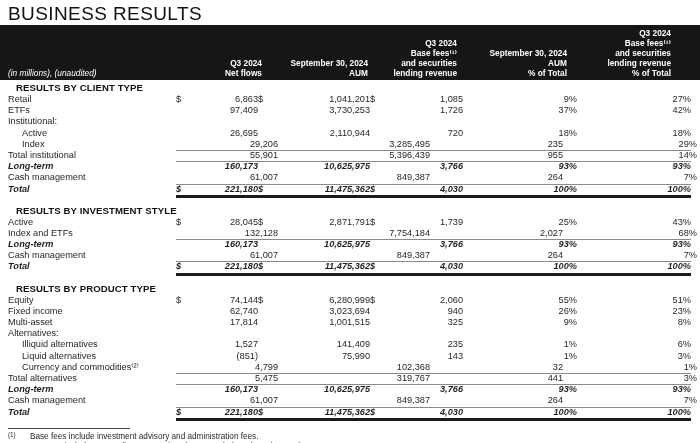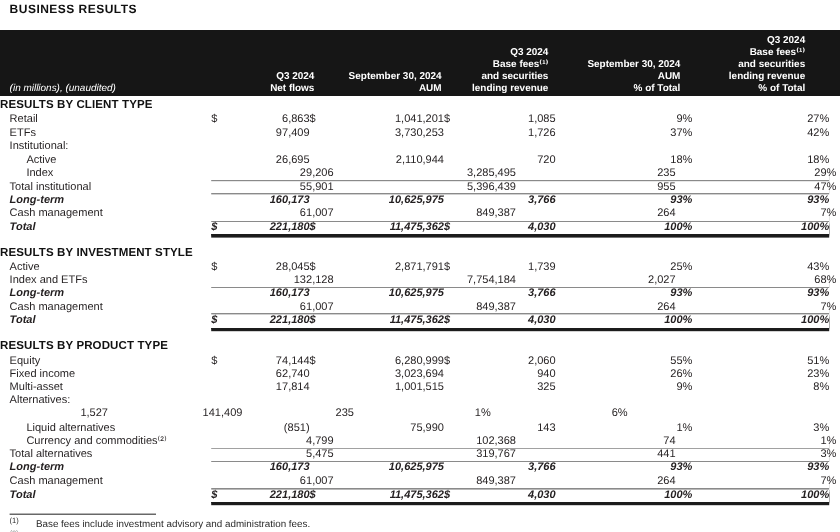--- a/index.html
+++ b/index.html
@@ -1,32 +1,32 @@
 <!DOCTYPE html>
 <html><head>
 <meta charset="utf-8">
 <style>
   html,body{margin:0;padding:0;}
   body{
     width:700px;height:443px;overflow:hidden;background:#ffffff;
     font-family:"Liberation Sans","DejaVu Sans",sans-serif;
     color:#231f20;position:relative;
   }
-  .title{position:absolute;left:8px;top:3px;font-size:10px;font-weight:700;letter-spacing:.4px;color:#111;}
+  .title{position:absolute;left:8px;top:3px;font-size:19px;font-weight:400;letter-spacing:.4px;color:#111;}
   .band{position:absolute;left:0;top:25px;width:700px;height:55px;background:#161616;}
   .note{position:absolute;left:8px;bottom:2px;color:#ffffff;font-style:italic;font-size:8.3px;}
   .hcol{position:absolute;bottom:2px;color:#ffffff;font-weight:700;font-size:8.3px;line-height:10px;text-align:right;}
   .hcol0{left:172px;width:90px;}
   .hcol1{left:248px;width:120px;}
   .hcol2{left:357px;width:100px;}
   .hcol3{left:447px;width:120px;}
   .hcol4{left:555px;width:116px;}
   #table-body{position:absolute;left:0;top:82px;width:700px;}
   .section{margin-bottom:10px;}
-  .sec-heading{font-size:9.6px;font-weight:700;padding-left:0;height:12px;line-height:12px;letter-spacing:.1px;color:#111;}
+  .sec-heading{font-size:9.6px;font-weight:700;padding-left:16px;height:12px;line-height:12px;letter-spacing:.1px;color:#111;}
   .row{display:flex;padding-left:8px;height:11.2px;line-height:11.2px;font-size:9.2px;}
   .row .label{width:168px;flex:none;white-space:nowrap;}
   .row.indent .label{padding-left:14px;width:154px;}
   .row.bold{font-weight:700;font-style:italic;}
   .nums{flex:none;width:515px;display:grid;grid-template-columns:10px 72px 12px 100px 12px 81px 114px 114px;}
   .dol{text-align:left;}
   .val,.pct{text-align:right;white-space:nowrap;}
   .rule-bottom{box-shadow:0 1px 0 #8a8a8a;gap:20px;}
   .rule-double{box-shadow:0 1.3px 0 #1c1c1c,0 3px 0 #1c1c1c;}
   .footnotes{padding-left:8px;margin-top:3px;}
@@ -141,21 +141,21 @@
       </div>
       <div class="row">
         <div class="label">Total institutional</div>
         <div class="nums rule-bottom">
           <div class="dol"></div>
           <div class="val">55,901</div>
           <div class="dol"></div>
           <div class="val">5,396,439</div>
           <div class="dol"></div>
           <div class="val">955</div>
-          <div class="pct">47%</div>
+          <div class="pct">14%</div>
           <div class="pct">24%</div>
         </div>
       </div>
       <div class="row bold">
         <div class="label">Long-term</div>
         <div class="nums">
           <div class="dol"></div>
           <div class="val">160,173</div>
           <div class="dol"></div>
           <div class="val">10,625,975</div>
@@ -308,20 +308,21 @@
           <div class="val"></div>
           <div class="dol"></div>
           <div class="val"></div>
           <div class="dol"></div>
           <div class="val"></div>
           <div class="pct"></div>
           <div class="pct"></div>
         </div>
       </div>
       <div class="row indent">
+        <div class="label">Illiquid alternatives</div>
         <div class="nums">
           <div class="dol"></div>
           <div class="val">1,527</div>
           <div class="dol"></div>
           <div class="val">141,409</div>
           <div class="dol"></div>
           <div class="val">235</div>
           <div class="pct">1%</div>
           <div class="pct">6%</div>
         </div>
@@ -340,21 +341,21 @@
         </div>
       </div>
       <div class="row indent">
         <div class="label">Currency and commodities⁽²⁾</div>
         <div class="nums rule-bottom">
           <div class="dol"></div>
           <div class="val">4,799</div>
           <div class="dol"></div>
           <div class="val">102,368</div>
           <div class="dol"></div>
-          <div class="val">74</div>
+          <div class="val">32</div>
           <div class="pct">1%</div>
           <div class="pct">2%</div>
         </div>
       </div>
       <div class="row">
         <div class="label">Total alternatives</div>
         <div class="nums rule-bottom">
           <div class="dol"></div>
           <div class="val">5,475</div>
           <div class="dol"></div>

